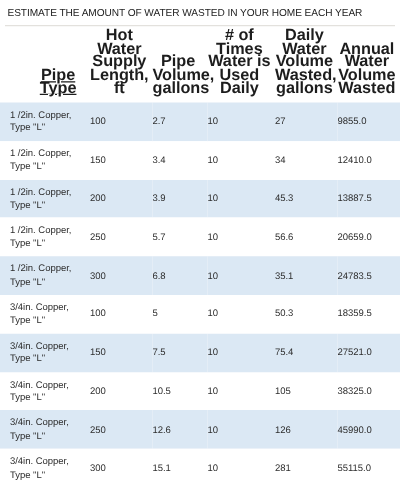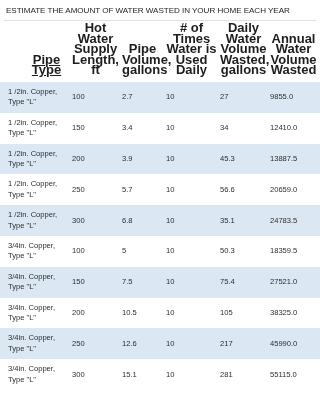--- a/index.html
+++ b/index.html
@@ -164,21 +164,21 @@
           <td>10.5</td>
           <td>10</td>
           <td>105</td>
           <td>38325.0</td>
         </tr>
         <tr class="stripe">
           <td class="c0">3/4in. Copper, Type "L"</td>
           <td>250</td>
           <td>12.6</td>
           <td>10</td>
-          <td>217</td>
+          <td>126</td>
           <td>45990.0</td>
         </tr>
         <tr class="plain">
           <td class="c0">3/4in. Copper, Type "L"</td>
           <td>300</td>
           <td>15.1</td>
           <td>10</td>
           <td>281</td>
           <td>55115.0</td>
         </tr>

